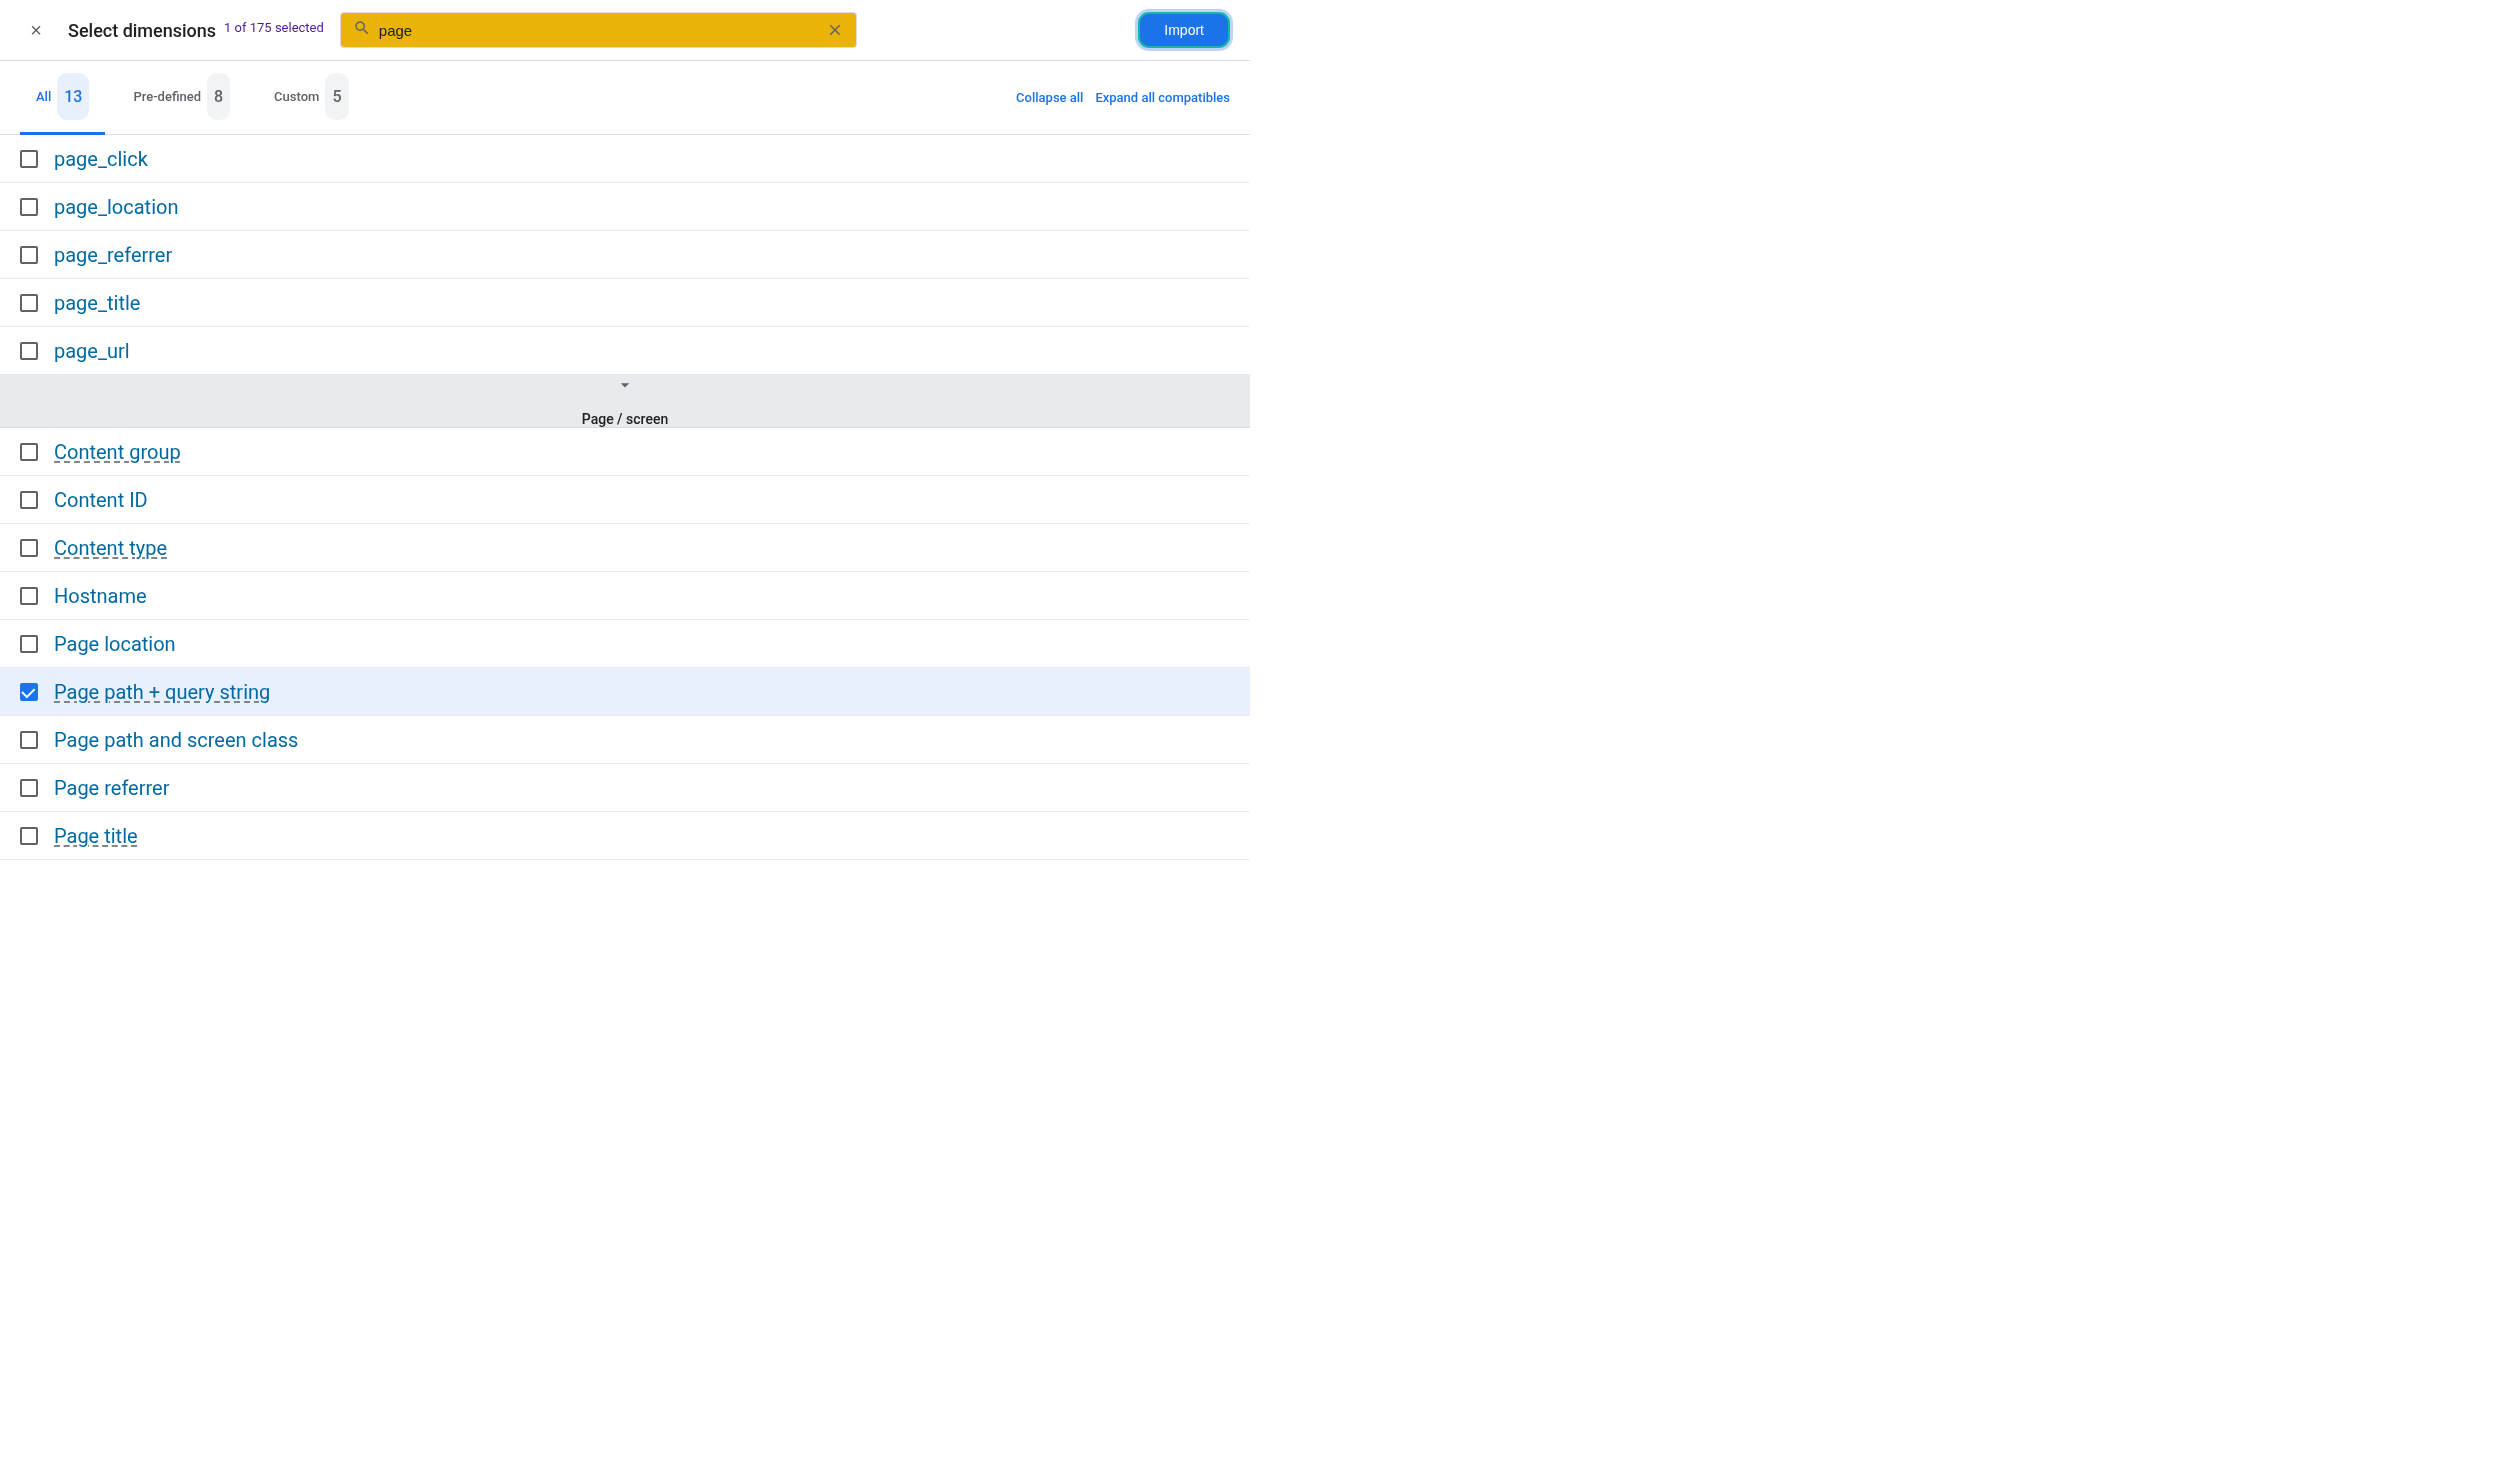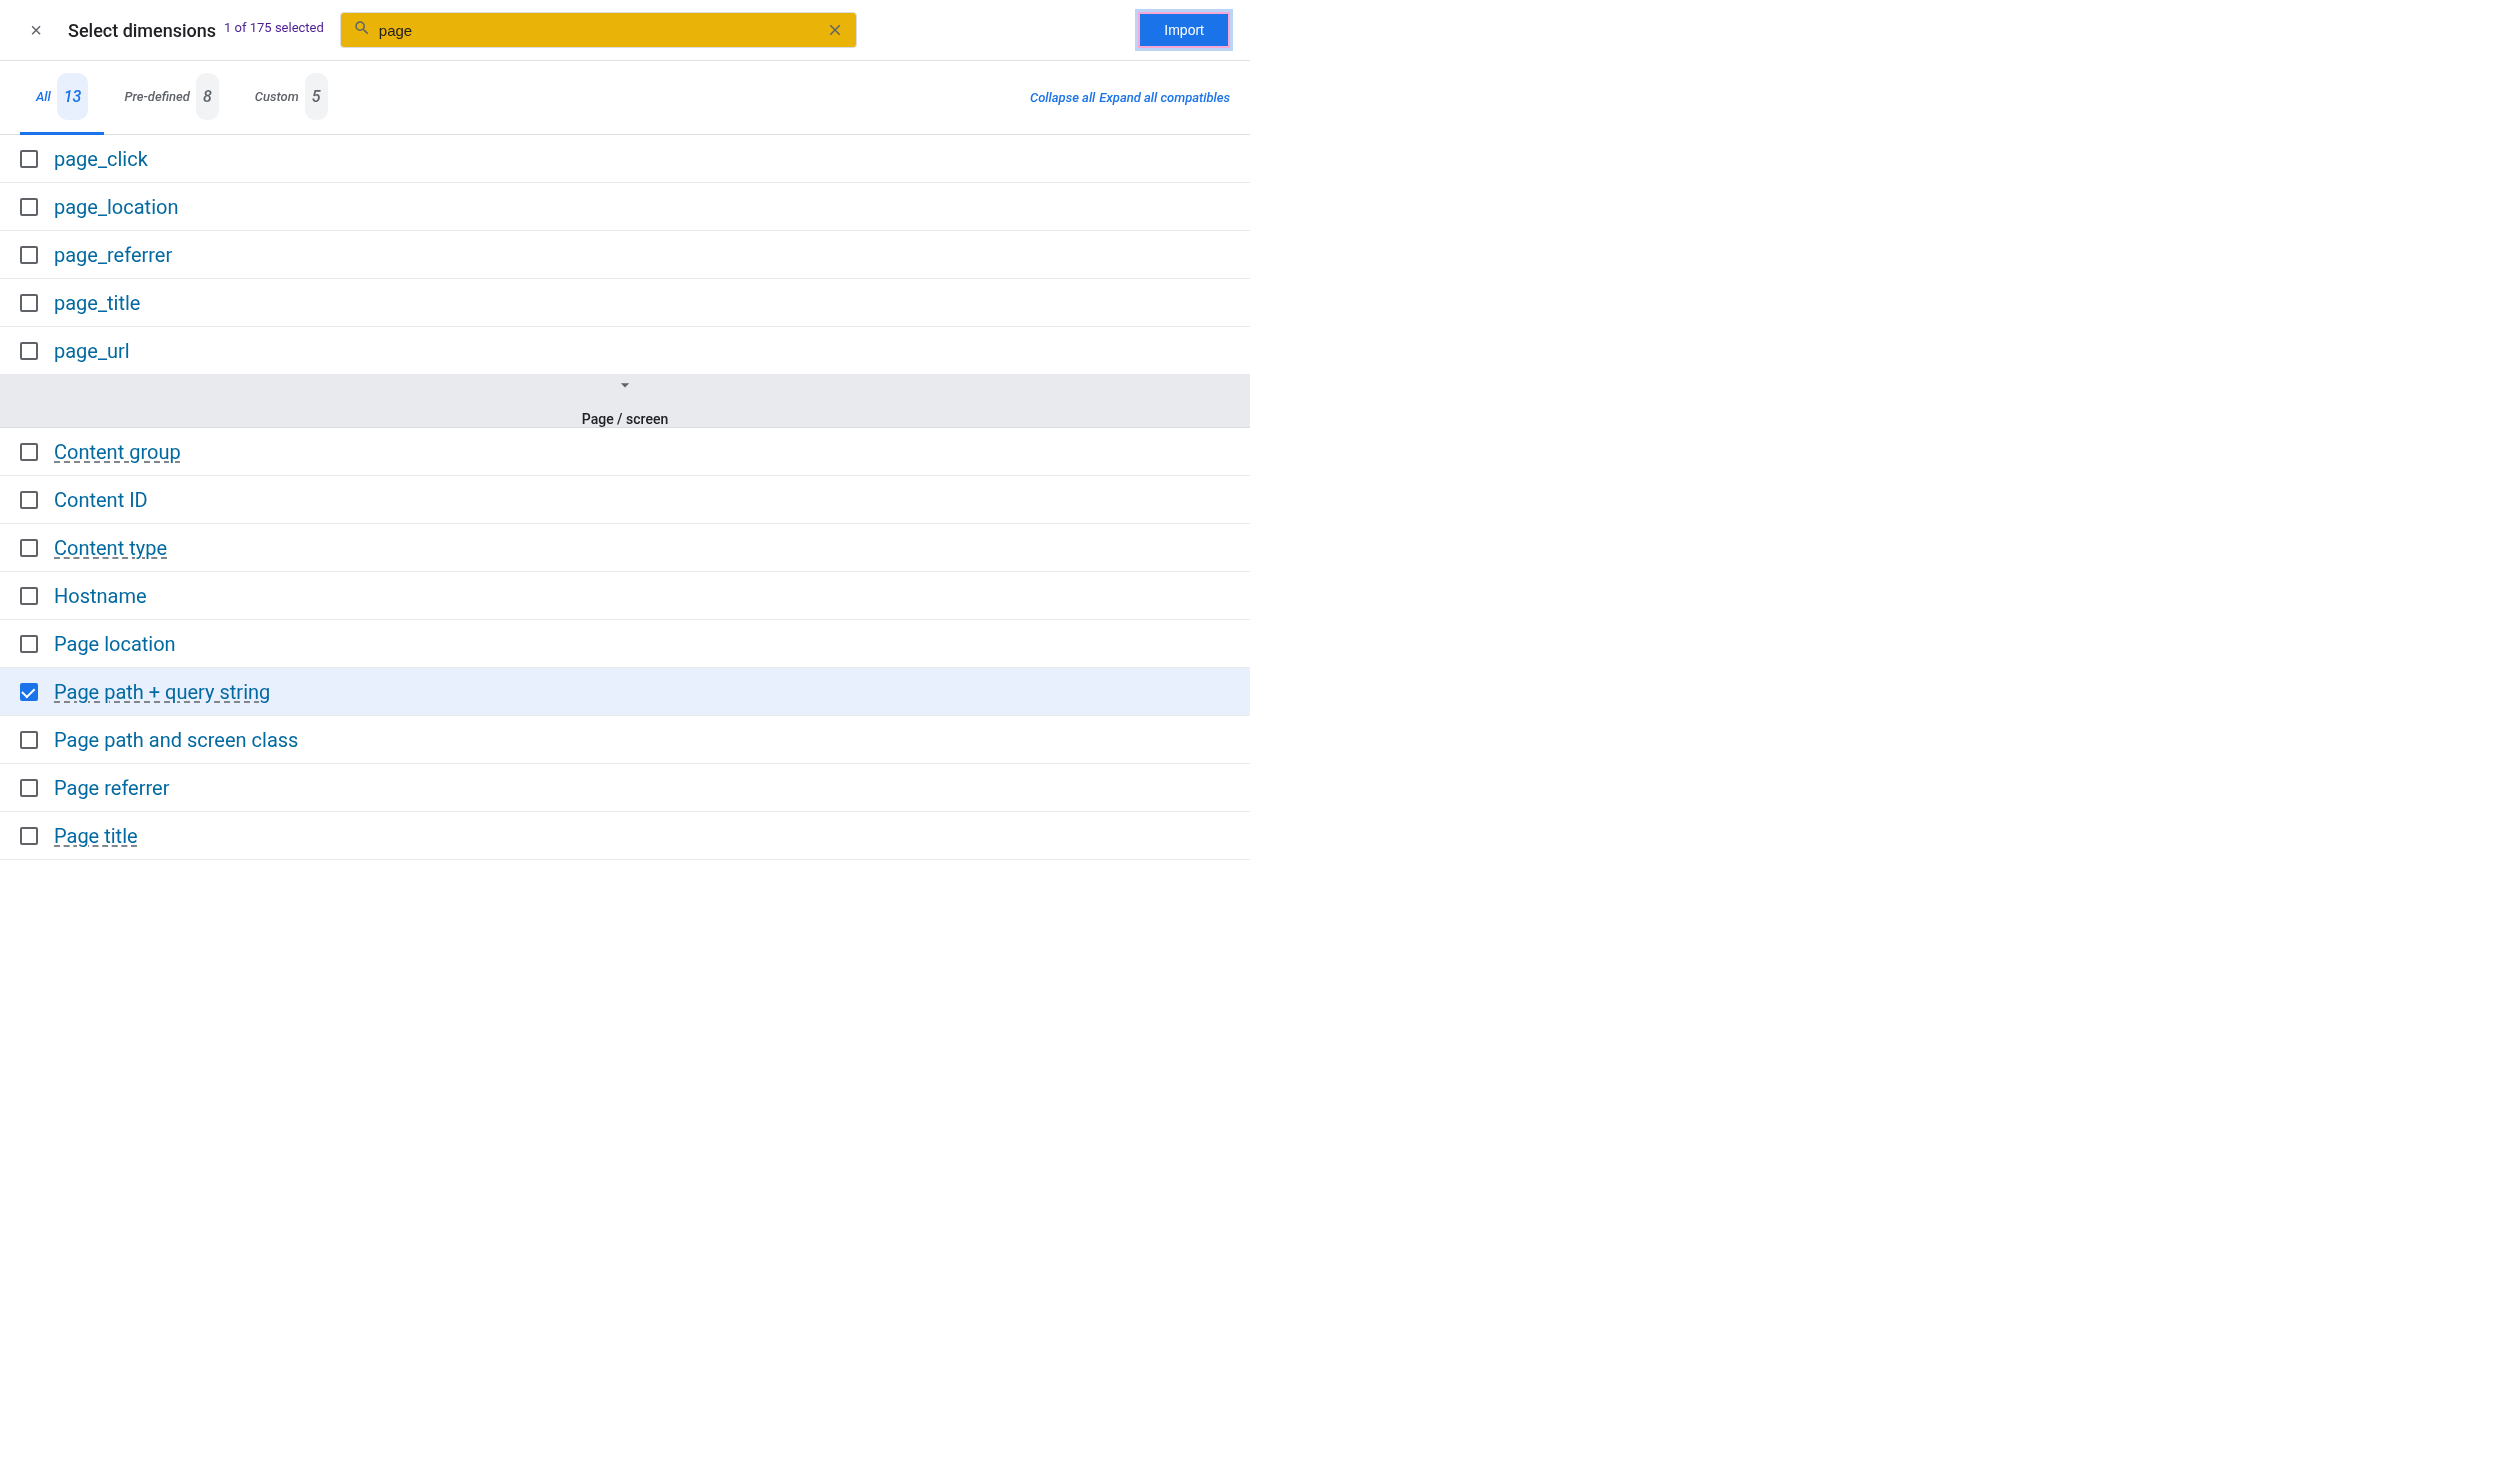--- a/index.html
+++ b/index.html
@@ -86,37 +86,36 @@
       border: none;
       background: none;
       display: flex;
       align-items: center;
     }
 
     .import-btn {
       margin-left: auto;
       background: #1a73e8;
       color: #fff;
-      border: 2px solid #f9a8d4;
-      border-radius: 0;
+      border: 2px solid #14b8a6;
+      border-radius: 11px;
       padding: 8px 24px;
       font-size: 14px;
       font-weight: 500;
       cursor: pointer;
       white-space: nowrap;
       box-shadow: 0 0 0 3px rgba(26,115,232,0.3);
     }
 
     .tabs-row {
       display: flex;
       align-items: center;
       padding: 0 20px;
       border-bottom: 1px solid #e0e0e0;
-      gap: 4px;
-      font-style: italic;
+      gap: 12px;
     }
 
     .tab {
       display: flex;
       align-items: center;
       gap: 6px;
       padding: 12px 16px;
       cursor: pointer;
       font-size: 13px;
       font-weight: 500;

